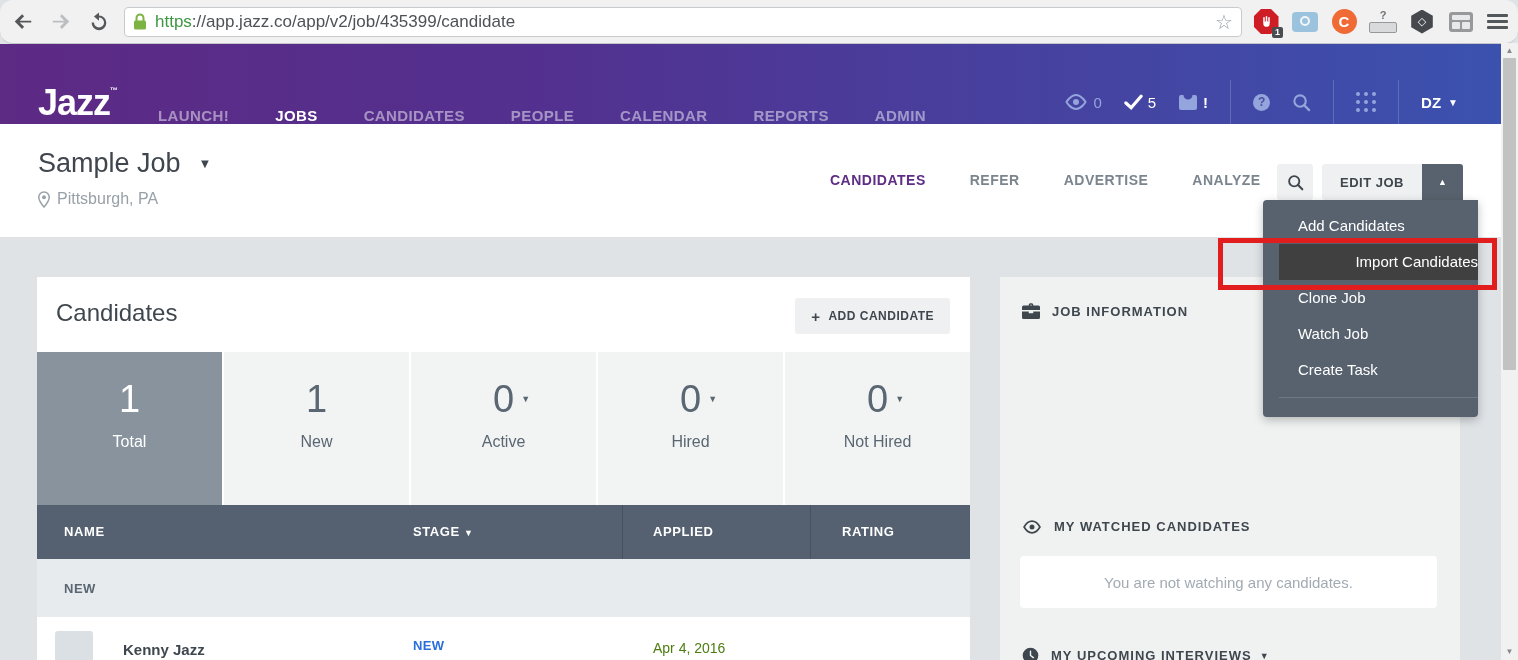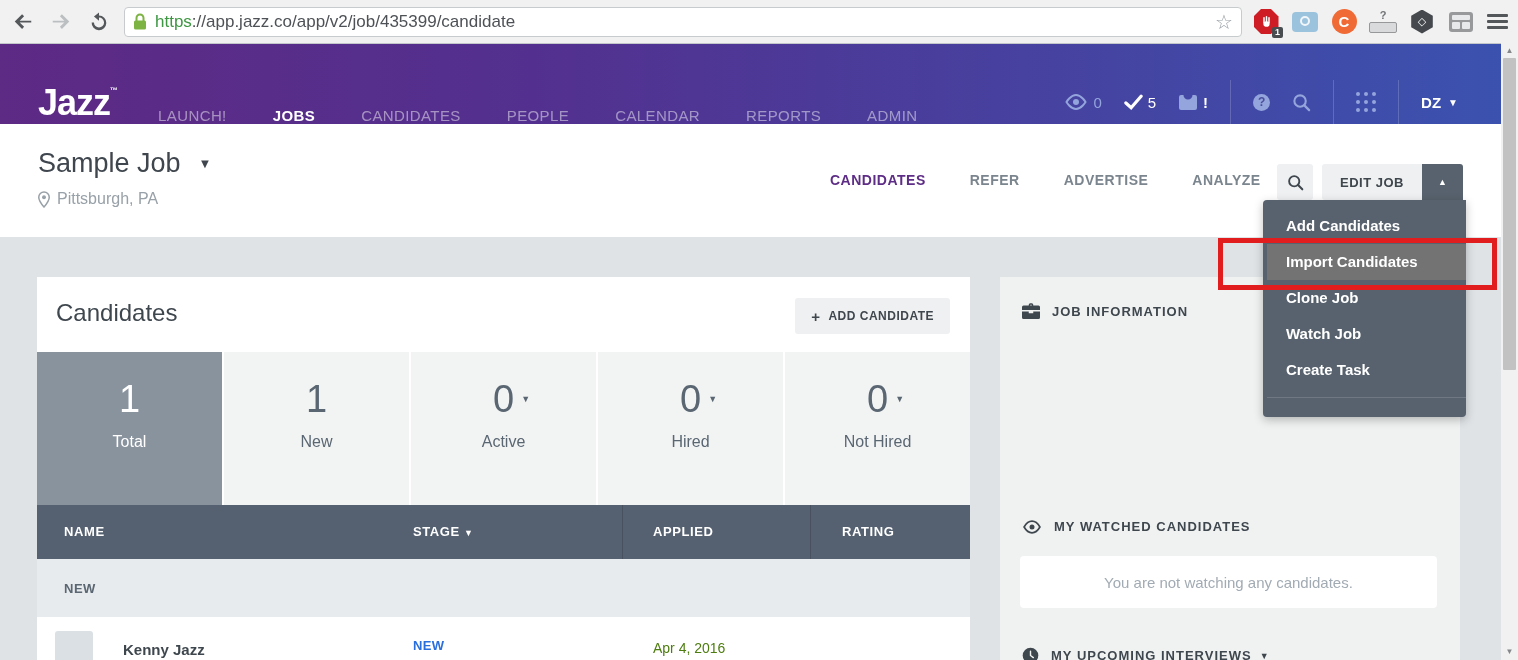--- a/index.html
+++ b/index.html
@@ -2,21 +2,21 @@
 <html><head>
 <meta charset="utf-8">
 <style>
   html,body{margin:0;padding:0;}
   body{
     width:1518px;height:660px;position:relative;overflow:hidden;
     font-family:"Liberation Sans", sans-serif;background:#dfe3e6;
   }
   
   .toolbar{position:absolute;left:0;top:0;width:1518px;height:43px;background:#f1f1f1;
-    border-bottom:1px solid #c4c7c9;display:flex;align-items:center;}
+    border-bottom:1px solid #c4c7c9;display:flex;align-items:center;border-radius:13px;}
   .navbtn{width:30px;height:30px;display:flex;align-items:center;justify-content:center;margin-left:8px;cursor:pointer;}
   .navbtn svg{display:block;}
   .urlbar{height:30px;flex:0 0 1118px;margin-left:10px;background:#fff;border:1px solid #c8cbcd;
     border-radius:4px;display:flex;align-items:center;padding:0 8px;box-sizing:border-box;}
   .urltext{font-size:17px;color:#4e5256;white-space:nowrap;flex:1;overflow:hidden;}
   .urltext .scheme{color:#3e9742;}
   .star{margin-left:auto;color:#9aa0a5;font-size:20px;line-height:1;}
   .ext{display:flex;align-items:center;margin-left:10px;gap:11px;}
   .ext-slot{position:relative;width:28px;height:28px;display:flex;align-items:center;justify-content:center;}
   .adblock{width:25px;height:25px;background:#ce1d24;display:flex;align-items:center;justify-content:center;
@@ -38,21 +38,21 @@
     box-shadow:10px 0 0 #e8e9ea;}
   .hamburger{margin-left:12px;margin-right:10px;cursor:pointer;}
   .hamburger div{width:21px;height:3px;background:#54575a;border-radius:1px;margin:3px 0;}
   
   .appnav{position:absolute;left:0;top:44px;width:1518px;height:80px;
     background:linear-gradient(90deg,#5d2a84 0%,#53308f 35%,#3b52af 100%);
     display:flex;align-items:flex-end;color:#fff;}
   .logo{font-size:36px;font-weight:bold;letter-spacing:-1px;margin-left:38px;position:relative;}
   .logo sup{font-size:8px;position:absolute;top:4px;right:-7px;}
   .navitems{display:flex;align-items:center;margin-left:48px;gap:46px;}
-  .navitem{font-size:15px;letter-spacing:.4px;color:rgba(255,255,255,.48);cursor:pointer;}
+  .navitem{font-size:15px;letter-spacing:.4px;color:rgba(255,255,255,.48);cursor:pointer;font-weight:bold;}
   .navitem.active{color:#fff;font-weight:bold;}
   .navright{margin-left:auto;display:flex;align-items:center;margin-right:60px;color:#94a4dc;}
   .navright .cnt{font-size:15px;margin-left:5px;}
   .navico{display:flex;align-items:center;margin-left:22px;cursor:pointer;}
   .navsep{width:1px;height:44px;background:rgba(255,255,255,.18);margin-left:22px;}
   .whitetxt{color:#fff;}
   .qcircle{width:17px;height:17px;border-radius:50%;background:#94a4dc;color:#4a4f9b;
     font-size:12px;font-weight:bold;display:flex;align-items:center;justify-content:center;}
   .dots{display:grid;grid-template-columns:repeat(3,4px);grid-gap:4px;}
   .dots span{width:4px;height:4px;border-radius:50%;background:#94a4dc;}
@@ -68,23 +68,23 @@
   .htab{font-size:14px;font-weight:bold;letter-spacing:.5px;color:#7b858e;cursor:pointer;}
   .htab.active{color:#5e2d86;}
   .sqbtn{position:absolute;left:1277px;top:40px;width:36px;height:36px;background:#eef0f1;border-radius:3px;
     display:flex;align-items:center;justify-content:center;cursor:pointer;}
   .editbtn{position:absolute;left:1322px;top:40px;width:100px;height:36px;background:#eef0f1;border-radius:3px 0 0 3px;
     font-size:13px;font-weight:bold;letter-spacing:.5px;color:#3f464d;display:flex;align-items:center;justify-content:center;cursor:pointer;}
   .edittoggle{position:absolute;left:1422px;top:40px;width:41px;height:36px;background:#57626e;border-radius:0 3px 0 0;
     display:flex;align-items:center;justify-content:center;color:#fff;font-size:9px;cursor:pointer;}
   
   .menu{position:absolute;left:1263px;top:200px;width:199px;background:#57626e;border-radius:4px 0 4px 4px;
-    padding:8px 0 10px 4px;box-shadow:0 3px 10px rgba(0,0,0,.25);z-index:40;font-weight:bold;}
+    padding:8px 0 10px 16px;box-shadow:0 3px 10px rgba(0,0,0,.25);z-index:40;}
   .mitem{height:36px;line-height:36px;padding-left:19px;color:#fff;font-size:15px;cursor:pointer;}
-  .mitem.hl{background:#737373;}
+  .mitem.hl{background:#404040;text-align:right;}
   .mdivider{height:1px;background:rgba(255,255,255,.15);margin:9px 0;}
   
   .redbox{position:absolute;left:1218px;top:238px;width:279px;height:52px;border:5px solid #e11d1e;
     box-sizing:border-box;z-index:60;pointer-events:none;}
   
   .card{position:absolute;left:37px;top:277px;width:933px;height:383px;background:#fff;}
   .cardhdr{position:relative;height:75px;}
   .cardtitle{position:absolute;left:19px;top:22px;font-size:24px;color:#3f474e;}
   .addbtn{position:absolute;right:20px;top:21px;height:36px;background:#eef0f1;border-radius:3px;
     display:flex;align-items:center;padding:0 16px;font-size:12px;font-weight:bold;letter-spacing:.5px;color:#3f464d;cursor:pointer;}

